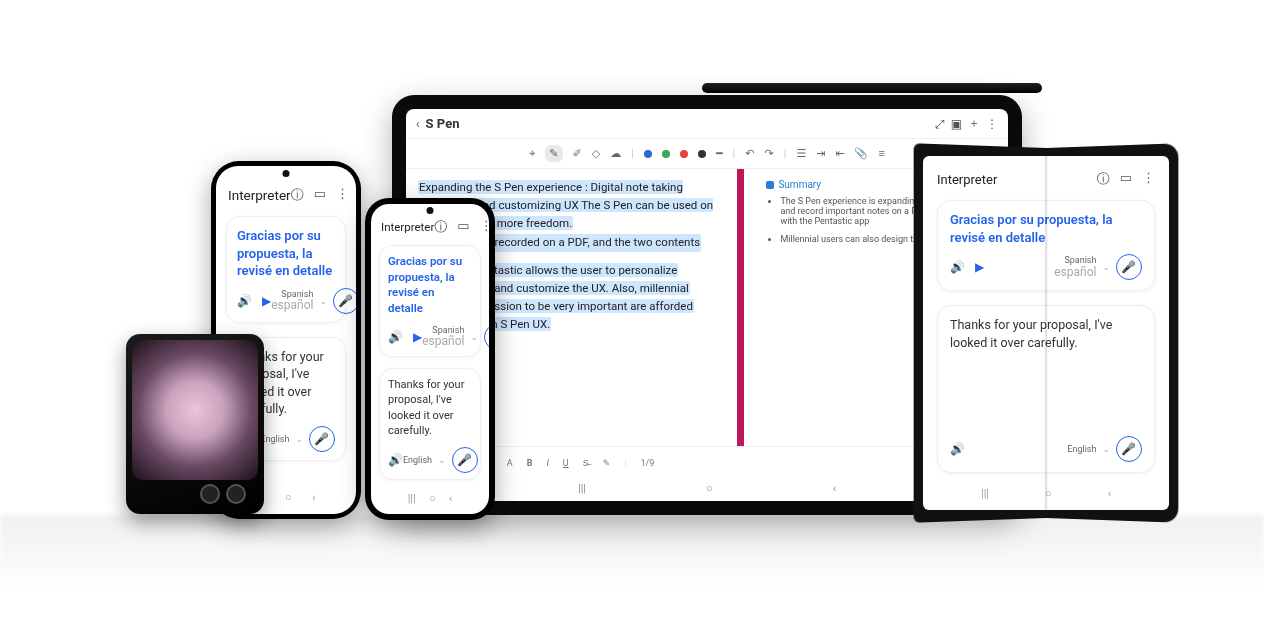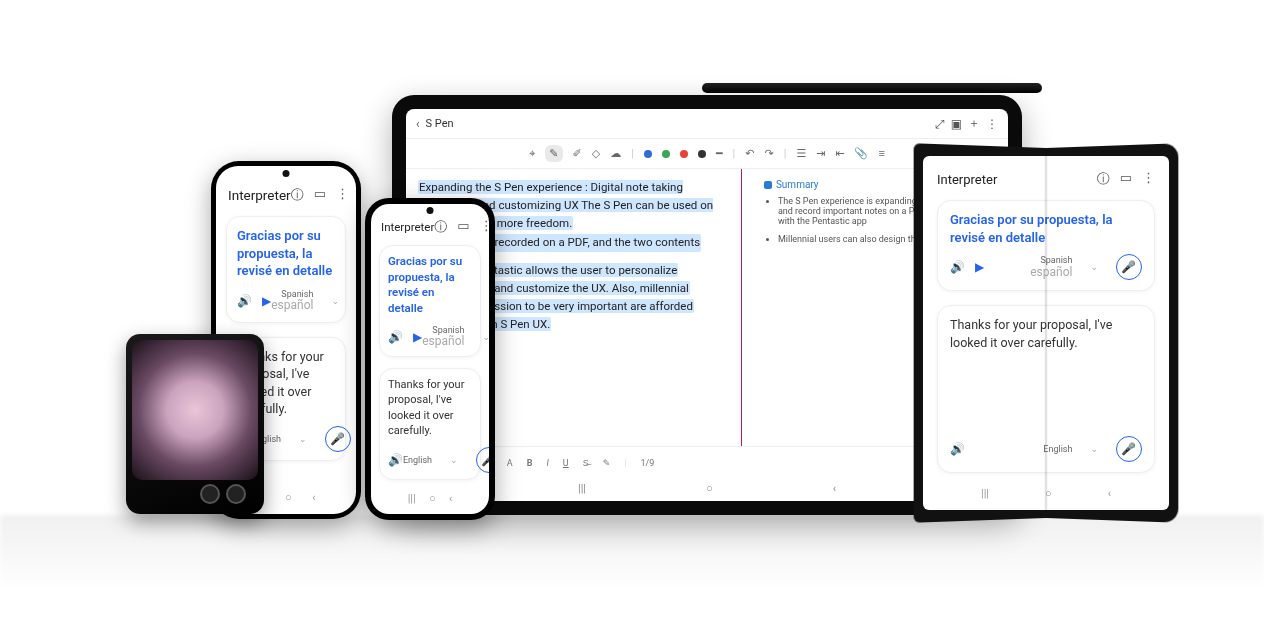--- a/index.html
+++ b/index.html
@@ -57,21 +57,21 @@
     font-size: 11px; color: #666;
   }
   .tab-toolbar .dot { width: 8px; height: 8px; border-radius: 50%; }
   .tab-toolbar .sel { background: #e9e9e9; border-radius: 6px; padding: 2px 4px;}
   .tab-body { flex:1; display:flex; }
   .tab-note {
     flex: 1.4; padding: 10px 12px; font-size: 11.5px; line-height: 1.55; color: #222;
   }
   .hl { background: #cfe6ff; border-radius: 2px; padding: 0 1px;}
   .tab-summary {
-    flex: 1; border-left: 1px solid #be185d; padding: 10px 22px; font-size: 9px;
+    flex: 1; border-left: 7px solid #be185d; padding: 10px 22px; font-size: 9px;
   }
   .sum-title { color:#2a7bd6; font-size:10px; margin-bottom:6px; display:flex; align-items:center; gap:4px;}
   .sum-title::before{content:"";width:8px;height:8px;background:#2a7bd6;border-radius:2px;}
   .tab-summary ul { padding-left: 14px; color:#555;}
   .tab-summary li { margin-bottom: 8px; }
   .tab-footer {
     display:flex; align-items:center; justify-content:space-between;
     padding:5px 18px; border-top:1px solid #eee; font-size:9px; color:#777;
   }
   .tab-footer .mid{display:flex;gap:14px;align-items:center;}
@@ -100,21 +100,21 @@
     margin:6px 10px 8px; padding:10px 10px 8px;
     background:#fff; border:1px solid #eee; border-radius:14px;
     box-shadow:0 1px 4px rgba(0,0,0,.05);
     display:flex; flex-direction:column; gap:8px;
   }
   .src-text{color:#2563eb;font-weight:600;font-size:13px;line-height:1.35;}
   .tgt-text{color:#333;font-size:12.5px;line-height:1.4;}
   .card-bar{display:flex;align-items:center;justify-content:space-between;font-size:9px;color:#666;}
   .card-bar .left{display:flex;gap:10px;align-items:center;color:#2563eb;}
   .card-bar .left span{font-size:12px;}
-  .lang{display:flex;align-items:center;gap:18px;}
+  .lang{display:flex;align-items:center;gap:6px;}
   .lang .names{display:flex;flex-direction:column;line-height:1.05;text-align:right;}
   .lang .names .sub{color:#aaa;font-size:12px;}
   .mic {
     width:26px;height:26px;border:1.5px solid #2563eb;border-radius:50%;
     display:flex;align-items:center;justify-content:center;color:#2563eb;font-size:12px;
   }
   .phone-nav{display:flex;justify-content:space-around;padding:6px 30px 10px;color:#999;font-size:11px;margin-top:auto;}
 
   
   .phone-large{ left:211px; top:161px; width:150px; height:358px; }
@@ -180,21 +180,21 @@
 <body>
 
 <div class="stage">
 
   <div class="reflection"></div>
 
   <div class="tablet">
     <div class="tablet-screen">
       <div class="tab-header">
         <span class="tab-icn">‹</span>
-        <span style="font-weight:400;font-size:11px;">S Pen</span>
+        <span style="font-weight:700;font-size:13px;">S Pen</span>
         <span class="spacer"></span>
         <span class="tab-icn">⤢</span>
         <span class="tab-icn">▣</span>
         <span class="tab-icn">＋</span>
         <span class="tab-icn">⋮</span>
       </div>
       <div class="tab-toolbar">
         <span>⌖</span>
         <span class="sel">✎</span>
         <span>✐</span>

